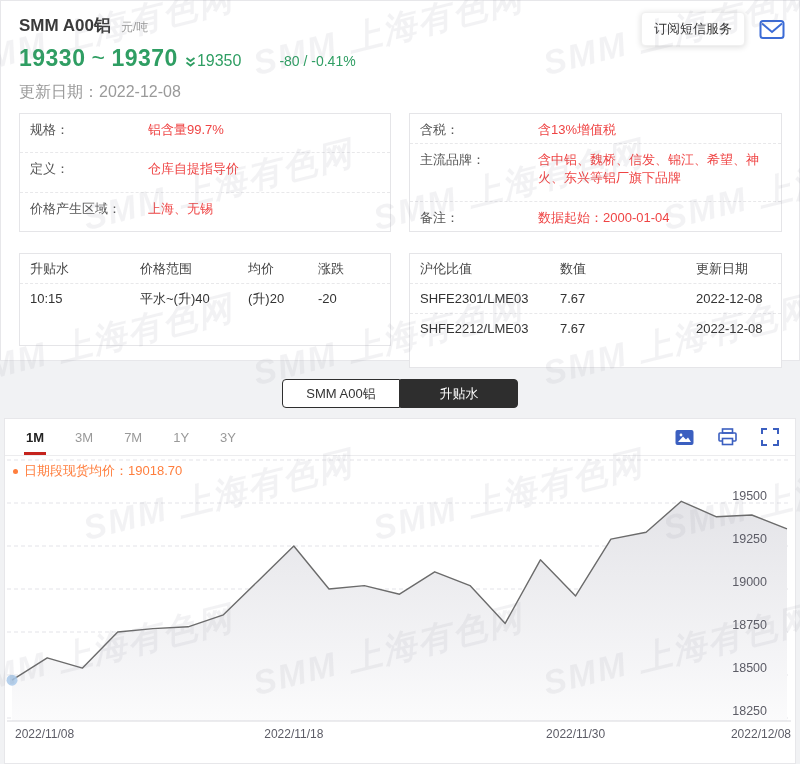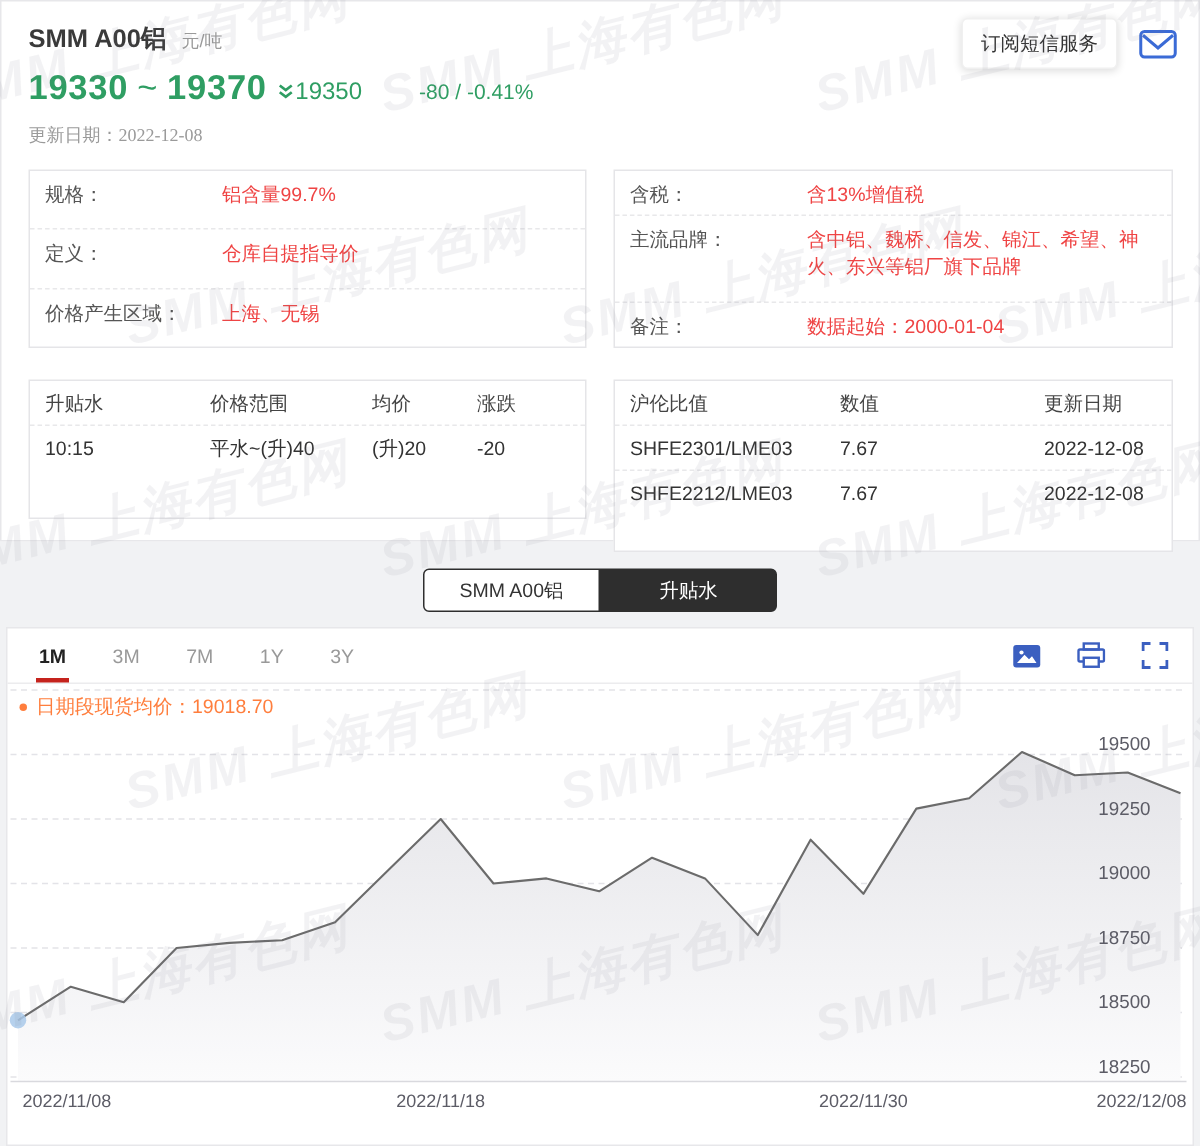--- a/index.html
+++ b/index.html
@@ -21,21 +21,21 @@
     font-size:13px; color:#333; padding:7px 12px; cursor:pointer; font-family:inherit;
   }
   .mail-icon { margin-left:14px; display:inline-flex; cursor:pointer; }
 
   .price-row { display:flex; align-items:baseline; padding:8px 18px 0 18px; }
   .price-range { font-size:23px; font-weight:700; color:#2f9e63; letter-spacing:.5px; }
   .tilde { font-weight:400; margin:0 6px; }
   .chevrons { margin-left:6px; align-self:center; margin-top:8px; }
   .price-avg { font-size:16px; color:#2f9e63; }
   .price-change { font-size:14px; color:#2f9e63; margin-left:38px; }
-  .update-row { padding:10px 18px 0 18px; font-size:12px; color:#9a9a9a;font-family:Liberation Serif, serif; }
+  .update-row { padding:10px 18px 0 18px; font-size:16px; color:#9a9a9a; }
 
   .boxes { position:absolute; left:18px; right:19px; top:106px; }
   .box { border:1px solid #e5e5e8; background:#fff; position:absolute; }
   .box-info-left  { left:0;   top:6px;  width:372px; height:119px; display:flex; flex-direction:column; }
   .box-info-right { left:390px; top:6px; width:373px; height:119px; display:flex; flex-direction:column; }
   .box-premium    { left:0;   top:146px; width:372px; height:93px; }
   .box-ratio      { left:390px; top:146px; width:373px; height:115px; }
   .info-row { display:flex; padding:0 10px; align-items:flex-start; flex:1; }
   .info-row + .info-row { border-top:1px dashed #e8e8ea; }
   .info-row .label { width:118px; flex:none; font-size:13px; color:#555; padding-top:7px; }

